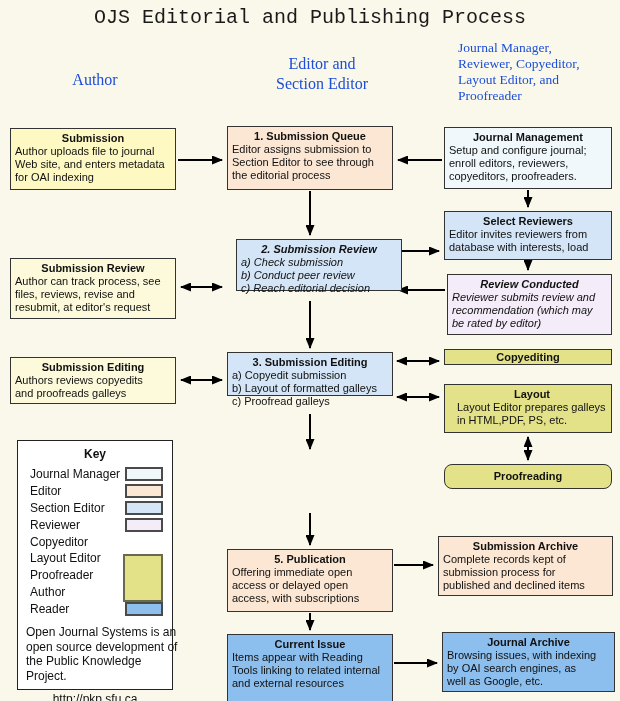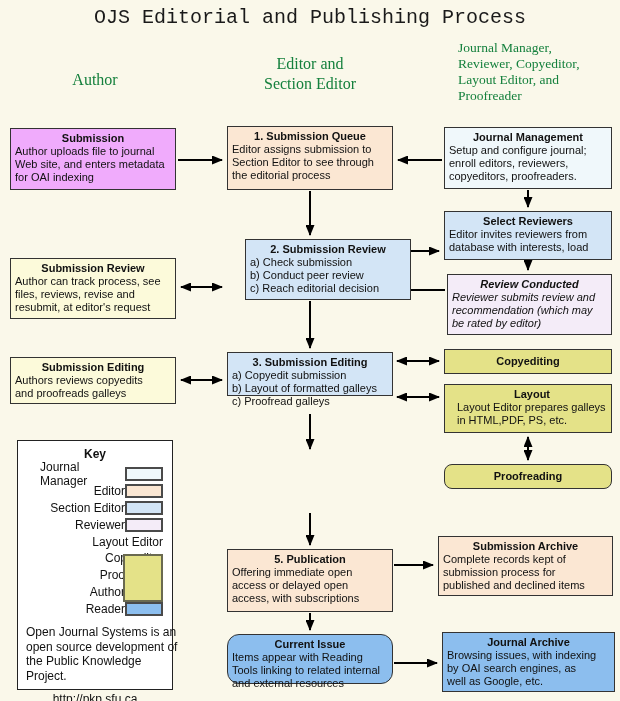--- a/index.html
+++ b/index.html
@@ -12,44 +12,44 @@
   }
   .page-title {
     position:absolute; left:0; top:6px; width:620px;
     text-align:center;
     font-family:Liberation Mono, monospace;
     font-size:20px; color:#1a1a1a;
   }
   .col-head {
     position:absolute;
     font-family:"Liberation Serif", serif;
-    font-size:16px; line-height:20px; color:#15803d;
+    font-size:16px; line-height:20px; color:#1d4ed8;
     white-space:pre-line;
   }
   .col-head.author { left:40px; top:70px; width:110px; text-align:center; }
-  .col-head.editor { left:230px; top:54px; width:160px; text-align:center; }
+  .col-head.editor { left:242px; top:54px; width:160px; text-align:center; }
   .col-head.roles  { left:458px; top:40px; width:160px; text-align:left; font-size:13.5px; line-height:16px; }
   .box {
     position:absolute; box-sizing:border-box;
     border:1.5px solid #333;
     padding:3px 4px 2px 4px;
     font-size:11px; line-height:13px;
   }
   .box .ttl { font-weight:bold; text-align:center; white-space:pre; }
   .box .bdy { text-align:left; white-space:pre; }
   .box.center-only { display:flex; align-items:center; justify-content:center; padding:0; }
   .arrows { position:absolute; left:0; top:0; width:620px; height:701px; pointer-events:none; }
   .keypanel {
     position:absolute; left:17px; top:440px; width:156px; height:250px;
     box-sizing:border-box; border:1.5px solid #222; background:#FFFFFF;
     font-size:12px;
   }
   .keypanel .ktitle { font-weight:bold; text-align:center; margin-top:6px; }
   .krows { position:relative; margin-top:5px; }
-  .krow { display:flex; align-items:center; justify-content:flex-end; height:16.8px; padding:0 9px 0 22px; }
+  .krow { display:flex; align-items:center; justify-content:space-between; height:16.8px; padding:0 9px 0 12px; }
   .kswatch { width:34px; height:10px; border:2px solid #4a4a4a; flex:0 0 auto; }
   .kswatch-big { position:absolute; right:9px; top:88px; width:36px; height:44px; border:2px solid #6a6a50; }
   .knote { margin:8px 0 0 8px; white-space:pre; font-size:12px; line-height:14.5px; }
   .kurl { text-align:center; margin-top:9px; font-size:12px; }
 </style>
 </head>
 <body>
 
 <div class="canvas">
 
@@ -84,21 +84,21 @@
       <line x1="397" y1="397" x2="439" y2="397" marker-start="url(#ah)" marker-end="url(#ah)"></line>
       <line x1="528" y1="437" x2="528" y2="460" marker-start="url(#ah)" marker-end="url(#ah)"></line>
       <line x1="310" y1="414" x2="310" y2="449" marker-end="url(#ah)"></line>
       <line x1="310" y1="513" x2="310" y2="545" marker-end="url(#ah)"></line>
       <line x1="394" y1="565" x2="433" y2="565" marker-end="url(#ah)"></line>
       <line x1="310" y1="613" x2="310" y2="630" marker-end="url(#ah)"></line>
       <line x1="394" y1="663" x2="437" y2="663" marker-end="url(#ah)"></line>
     </g>
   </svg>
 
-  <div class="box" style="left: 10px; top: 128px; width: 166px; height: 62px; background-color: #f0abfc;">
+  <div class="box" style="left: 10px; top: 128px; width: 166px; height: 62px; background-color: #fef9c3;">
     <div class="ttl">Submission</div>
     <div class="bdy">Author uploads file to journal
 Web site, and enters metadata
 for OAI indexing</div>
   </div>
 
   <div class="box" style="left: 227px; top: 126px; width: 166px; height: 64px; background-color: rgb(251, 231, 211);">
     <div class="ttl">1. Submission Queue</div>
     <div class="bdy">Editor assigns submission to
 Section Editor to see through
@@ -118,21 +118,21 @@
 database with interests, load</div>
   </div>
 
   <div class="box" style="left: 10px; top: 258px; width: 166px; height: 61px; background-color: rgb(252, 250, 218);">
     <div class="ttl">Submission Review</div>
     <div class="bdy">Author can track process, see
 files, reviews, revise and
 resubmit, at editor's request</div>
   </div>
 
-  <div class="box" style="left: 245px; top: 239px; width: 166px; height: 61px; background-color: rgb(211, 229, 246);">
+  <div class="box" style="left: 236px; top: 239px; width: 166px; height: 52px; background-color: rgb(211, 229, 246); font-style: italic;">
     <div class="ttl">2. Submission Review</div>
     <div class="bdy">a) Check submission
 b) Conduct peer review
 c) Reach editorial decision</div>
   </div>
 
   <div class="box" style="left: 447px; top: 274px; width: 165px; height: 61px; background-color: rgb(244, 236, 248); font-style: italic;">
     <div class="ttl">Review Conducted</div>
     <div class="bdy">Reviewer submits review and
 recommendation (which may
@@ -145,21 +145,21 @@
 and proofreads galleys</div>
   </div>
 
   <div class="box" style="left: 227px; top: 352px; width: 166px; height: 44px; background-color: rgb(211, 229, 246);">
     <div class="ttl">3. Submission Editing</div>
     <div class="bdy">a) Copyedit submission
 b) Layout of formatted galleys
 c) Proofread galleys</div>
   </div>
 
-  <div class="box center-only" style="left: 444px; top: 349px; width: 168px; height: 25px; background-color: rgb(228, 226, 136);">
+  <div class="box center-only" style="left: 444px; top: 349px; width: 168px; height: 16px; background-color: rgb(228, 226, 136);">
     <div class="ttl">Copyediting</div>
   </div>
 
   <div class="box" style="left: 444px; top: 384px; width: 168px; height: 49px; background-color: rgb(228, 226, 136); padding-left: 12px;">
     <div class="ttl">Layout</div>
     <div class="bdy">Layout Editor prepares galleys
 in HTML,PDF, PS, etc.</div>
   </div>
 
   <div class="box center-only" style="left: 444px; top: 464px; width: 168px; height: 25px; background-color: rgb(228, 226, 136); border-radius: 8px;">
@@ -174,21 +174,21 @@
 access, with subscriptions</div>
   </div>
 
   <div class="box" style="left: 438px; top: 536px; width: 175px; height: 60px; background-color: rgb(251, 231, 211);">
     <div class="ttl">Submission Archive</div>
     <div class="bdy">Complete records kept of
 submission process for
 published and declined items</div>
   </div>
 
-  <div class="box" style="left: 227px; top: 634px; width: 166px; height: 50px; background-color: rgb(140, 190, 238); border-radius: 12px;">
+  <div class="box" style="left: 227px; top: 634px; width: 166px; height: 68px; background-color: rgb(140, 190, 238);">
     <div class="ttl">Current Issue</div>
     <div class="bdy">Items appear with Reading
 Tools linking to related internal
 and external resources</div>
   </div>
 
   <div class="box" style="left: 442px; top: 632px; width: 173px; height: 60px; background-color: rgb(140, 190, 238);">
     <div class="ttl">Journal Archive</div>
     <div class="bdy">Browsing issues, with indexing
 by OAI search engines, as
@@ -208,24 +208,24 @@
       </div>
       <div class="krow">
         <span>Section Editor</span>
         <span class="kswatch" style="background-color: rgb(211, 229, 246);"></span>
       </div>
       <div class="krow">
         <span>Reviewer</span>
         <span class="kswatch" style="background-color: rgb(244, 236, 248);"></span>
       </div>
       <div class="krow">
+        <span>Copyeditor</span>
+      </div>
+      <div class="krow">
         <span>Layout Editor</span>
-      </div>
-      <div class="krow">
-        <span>Copyeditor</span>
       </div>
       <div class="krow">
         <span>Proofreader</span>
       </div>
       <div class="krow">
         <span>Author</span>
         <span class="kswatch" style="background-color: rgb(252, 250, 218);"></span>
       </div>
       <div class="krow">
         <span>Reader</span>

